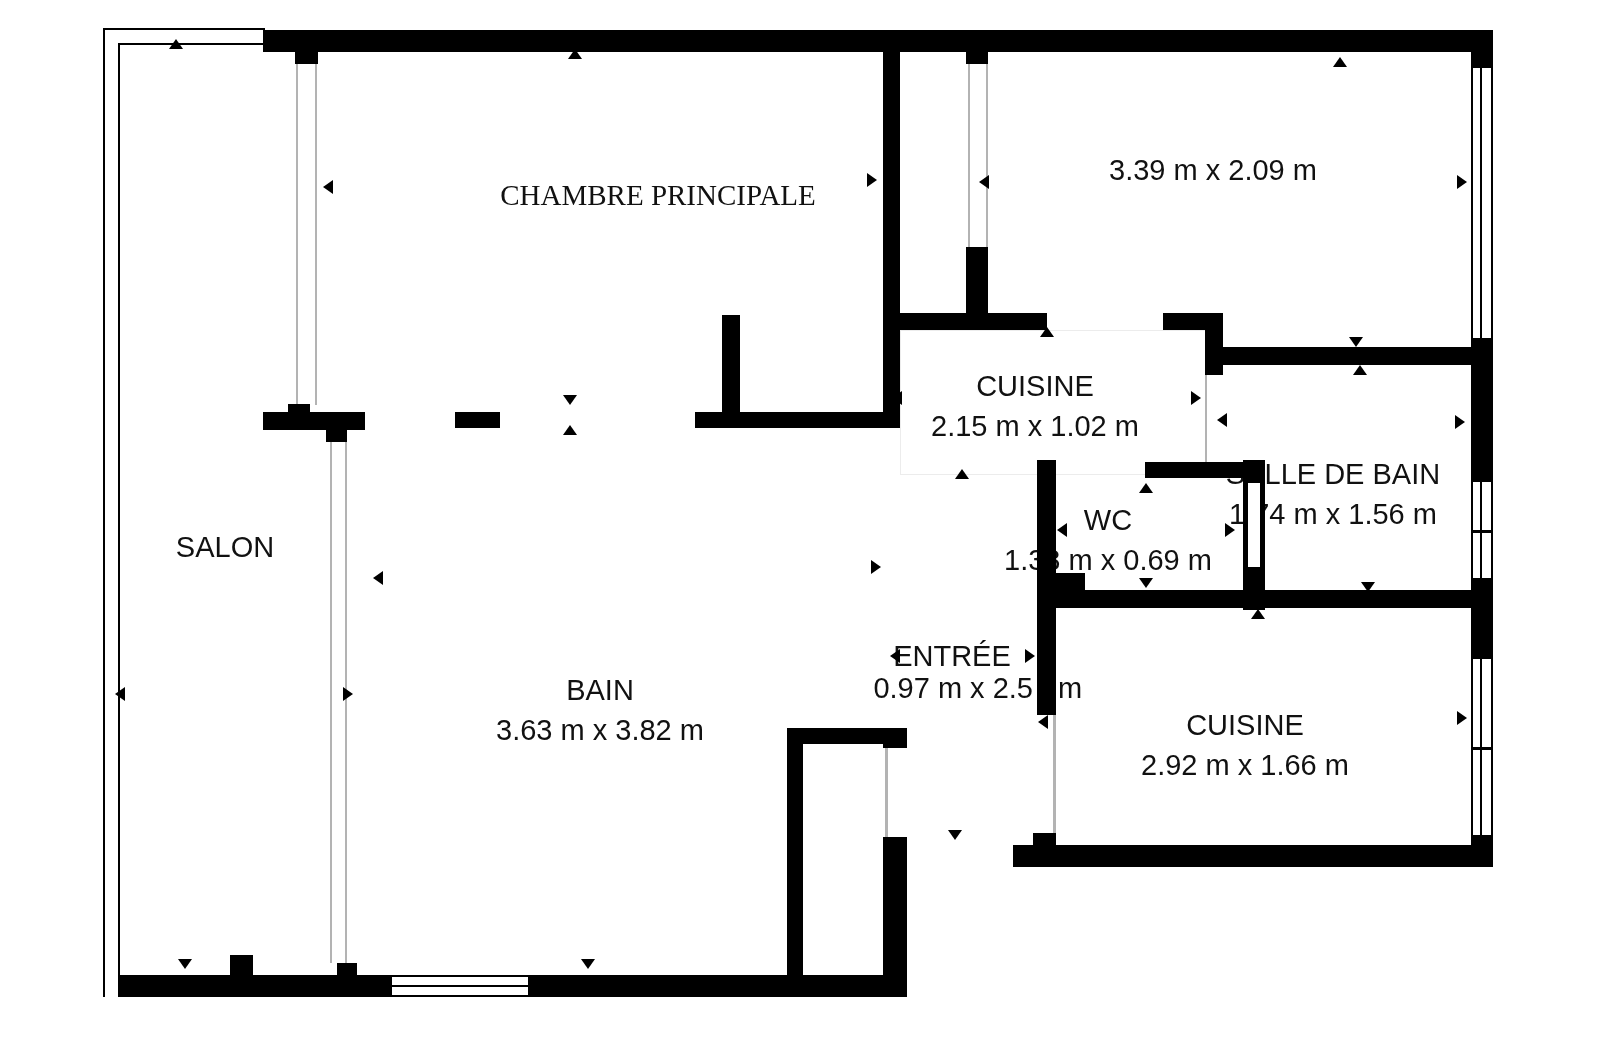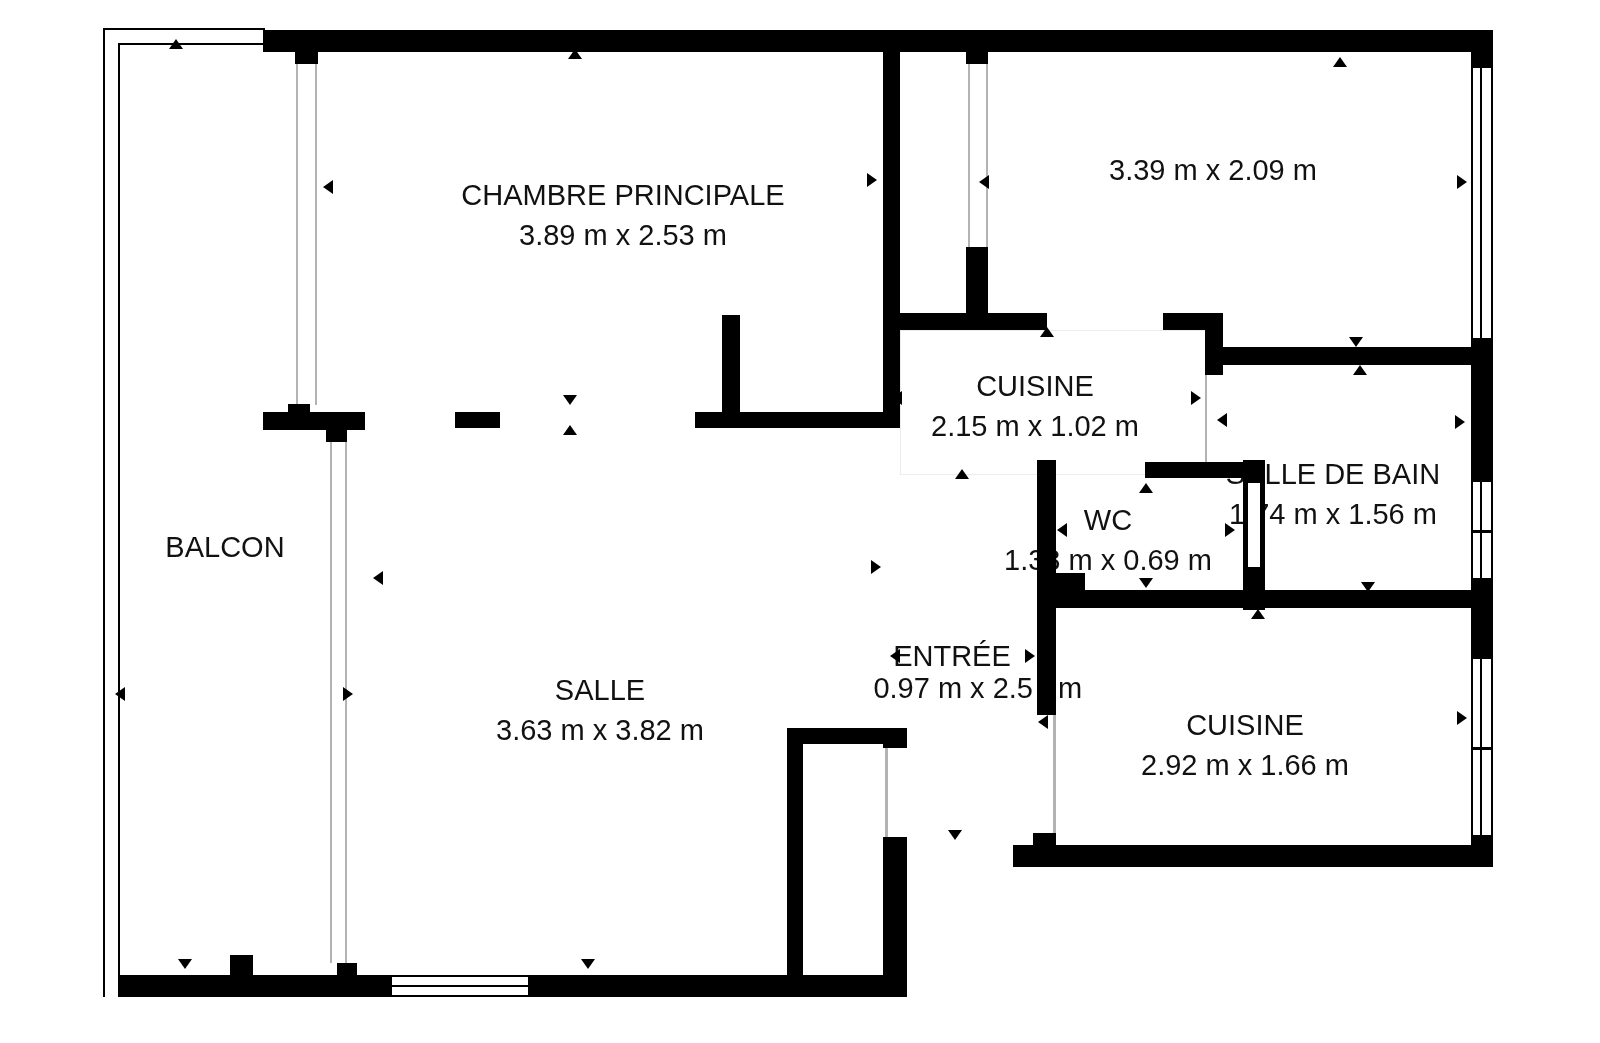--- a/index.html
+++ b/index.html
@@ -23,44 +23,43 @@
        white-space:nowrap;font-size:29px;line-height:40px;color:#111;}
   .lbl-part{position:absolute;z-index:1;white-space:nowrap;font-size:29px;line-height:40px;color:#111;}
 </style>
 </head>
 <body>
 
 <div class="plan">
 
   <div class="roombox" style="left:900px;top:330px;width:305px;height:143px;"></div>
 
-  <div class="lbl" style="left:623px;top:175px;">
+  <div class="lbl" style="left:658px;top:175px;font-family:Liberation Serif, serif;">
     <div>CHAMBRE PRINCIPALE</div>
-    <div>3.89 m x 2.53 m</div>
   </div>
   <div class="lbl" style="left:1213px;top:150px;">
     <div>3.39 m x 2.09 m</div>
   </div>
   <div class="lbl" style="left:1035px;top:366px;">
     <div>CUISINE</div>
     <div>2.15 m x 1.02 m</div>
   </div>
   <div class="lbl" style="left:1333px;top:454px;">
     <div>SALLE DE BAIN</div>
     <div>1.74 m x 1.56 m</div>
   </div>
   <div class="lbl" style="left:1108px;top:500px;">
     <div>WC</div>
     <div>1.33 m x 0.69 m</div>
   </div>
   <div class="lbl" style="left:225px;top:527px;">
-    <div>BALCON</div>
+    <div>SALON</div>
   </div>
   <div class="lbl" style="left:600px;top:670px;">
-    <div>SALLE</div>
+    <div>BAIN</div>
     <div>3.63 m x 3.82 m</div>
   </div>
   <div class="lbl" style="left:1245px;top:705px;">
     <div>CUISINE</div>
     <div>2.92 m x 1.66 m</div>
   </div>
 
   <div class="lbl" style="left:952px;top:636px;">
     <div>ENTRÉE</div>
   </div>

